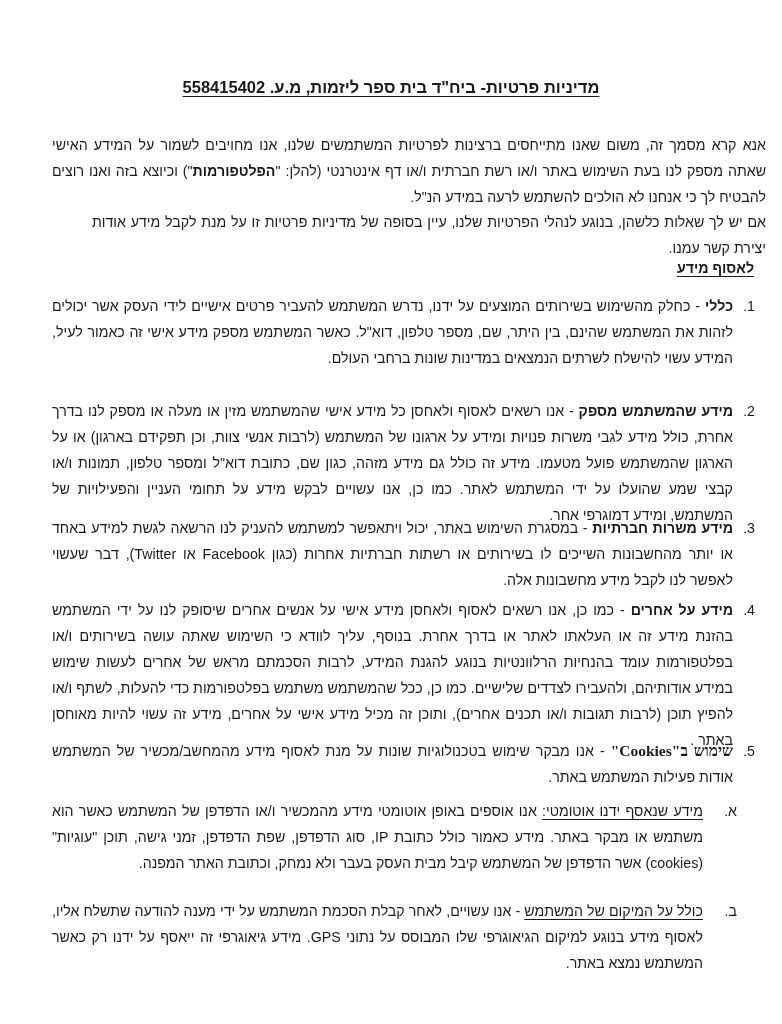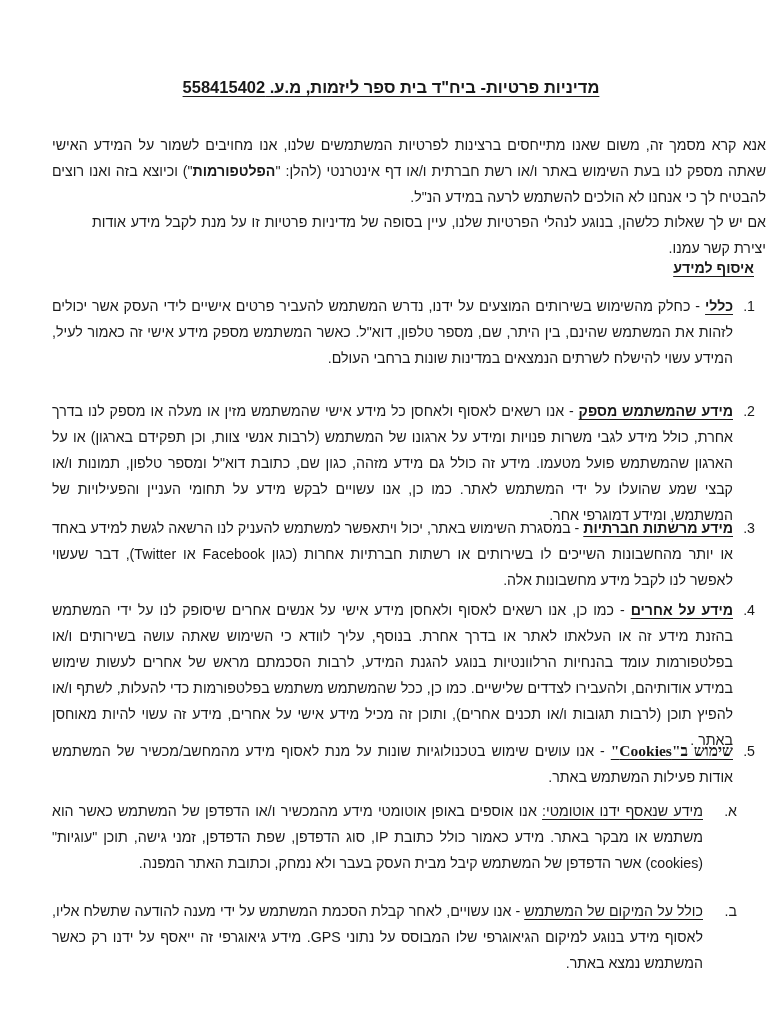--- a/index.html
+++ b/index.html
@@ -72,21 +72,20 @@
     }
     .item .num {
       position: absolute;
       right: 0;
       top: 0;
       width: 22px;
       text-align: right;
     }
     .item .label {
       font-weight: bold;
-      text-decoration: underline;
       text-underline-offset: 3px;
     }
     .item .label.serif {
       font-family: "Liberation Serif", "DejaVu Serif", serif;
       font-size: 15.5px;
     }
     .it1 { top: 293px; }
     .it2 { top: 398px; }
     .it3 { top: 515px; }
     .it4 { top: 597px; }
@@ -123,40 +122,40 @@
 <div class="page">
 
   <h1 class="title">
     <span>מדיניות פרטיות- ביח"ד בית ספר ליזמות,  מ.ע. 558415402</span>
   </h1>
 
   <p class="para p1"><span>אנא קרא מסמך זה, משום שאנו מתייחסים ברצינות לפרטיות המשתמשים שלנו, אנו מחויבים לשמור על המידע האישי שאתה מספק לנו בעת השימוש באתר ו/או רשת חברתית ו/או דף אינטרנטי (להלן: "</span><strong>הפלטפורמות</strong><span>") וכיוצא בזה ואנו רוצים להבטיח לך כי אנחנו לא הולכים להשתמש לרעה במידע הנ"ל.</span></p>
 
   <p class="para p2">אם יש לך שאלות כלשהן, בנוגע לנהלי הפרטיות שלנו, עיין בסופה של מדיניות פרטיות זו על מנת לקבל מידע אודות יצירת קשר עמנו.</p>
 
-  <h2 class="section-heading">איסוף למידע</h2>
+  <h2 class="section-heading">לאסוף מידע</h2>
 
   <p class="item it1">
     <span class="num">1.</span><span class="label">כללי</span><span> - כחלק מהשימוש בשירותים המוצעים על ידנו, נדרש המשתמש להעביר פרטים אישיים לידי העסק אשר יכולים לזהות את המשתמש שהינם, בין היתר, שם, מספר טלפון, דוא"ל. כאשר המשתמש מספק מידע אישי זה כאמור לעיל, המידע עשוי להישלח לשרתים הנמצאים במדינות שונות ברחבי העולם.</span>
   </p>
 
   <p class="item it2">
     <span class="num">2.</span><span class="label">מידע שהמשתמש מספק</span><span> - אנו רשאים לאסוף ולאחסן כל מידע אישי שהמשתמש מזין או מעלה או מספק לנו בדרך אחרת, כולל מידע לגבי משרות פנויות ומידע על ארגונו של המשתמש (לרבות אנשי צוות, וכן תפקידם בארגון) או על הארגון שהמשתמש פועל מטעמו. מידע זה כולל גם מידע מזהה, כגון שם, כתובת דוא"ל ומספר טלפון, תמונות ו/או קבצי שמע שהועלו על ידי המשתמש לאתר. כמו כן, אנו עשויים לבקש מידע על תחומי העניין והפעילויות של המשתמש, ומידע דמוגרפי אחר.</span>
   </p>
 
   <p class="item it3">
-    <span class="num">3.</span><span class="label">מידע מרשתות חברתיות</span><span> - במסגרת השימוש באתר, יכול ויתאפשר למשתמש להעניק לנו הרשאה לגשת למידע באחד או יותר מהחשבונות השייכים לו בשירותים או רשתות חברתיות אחרות (כגון Facebook או Twitter), דבר שעשוי לאפשר לנו לקבל מידע מחשבונות אלה.</span>
+    <span class="num">3.</span><span class="label">מידע משרות חברתיות</span><span> - במסגרת השימוש באתר, יכול ויתאפשר למשתמש להעניק לנו הרשאה לגשת למידע באחד או יותר מהחשבונות השייכים לו בשירותים או רשתות חברתיות אחרות (כגון Facebook או Twitter), דבר שעשוי לאפשר לנו לקבל מידע מחשבונות אלה.</span>
   </p>
 
   <p class="item it4">
     <span class="num">4.</span><span class="label">מידע על אחרים</span><span> - כמו כן, אנו רשאים לאסוף ולאחסן מידע אישי על אנשים אחרים שיסופק לנו על ידי המשתמש בהזנת מידע זה או העלאתו לאתר או בדרך אחרת. בנוסף, עליך לוודא כי השימוש שאתה עושה בשירותים ו/או בפלטפורמות עומד בהנחיות הרלוונטיות בנוגע להגנת המידע, לרבות הסכמתם מראש של אחרים לעשות שימוש במידע אודותיהם, ולהעבירו לצדדים שלישיים. כמו כן, ככל שהמשתמש משתמש בפלטפורמות כדי להעלות, לשתף ו/או להפיץ תוכן (לרבות תגובות ו/או תכנים אחרים), ותוכן זה מכיל מידע אישי על אחרים, מידע זה עשוי להיות מאוחסן באתר .</span>
   </p>
 
   <p class="item it5">
-    <span class="num">5.</span><span class="label serif">שימוש ב"Cookies"</span><span> - אנו עושים שימוש בטכנולוגיות שונות על מנת לאסוף מידע מהמחשב/מכשיר של המשתמש אודות פעילות המשתמש באתר.</span>
+    <span class="num">5.</span><span class="label serif">שימוש ב"Cookies"</span><span> - אנו מבקר שימוש בטכנולוגיות שונות על מנת לאסוף מידע מהמחשב/מכשיר של המשתמש אודות פעילות המשתמש באתר.</span>
   </p>
 
   <p class="sub sa">
     <span class="letter">א.</span><span class="sublabel">מידע שנאסף ידנו אוטומטי:</span><span> אנו אוספים באופן אוטומטי מידע מהמכשיר ו/או הדפדפן של המשתמש כאשר הוא משתמש או מבקר באתר. מידע כאמור כולל כתובת IP, סוג הדפדפן, שפת הדפדפן, זמני גישה, תוכן "עוגיות" (cookies) אשר הדפדפן של המשתמש קיבל מבית העסק בעבר ולא נמחק, וכתובת האתר המפנה.</span>
   </p>
 
   <p class="sub sb">
     <span class="letter">ב.</span><span class="sublabel">כולל על המיקום של המשתמש</span><span> - אנו עשויים, לאחר קבלת הסכמת המשתמש על ידי מענה להודעה שתשלח אליו, לאסוף מידע בנוגע למיקום הגיאוגרפי שלו המבוסס על נתוני GPS. מידע גיאוגרפי זה ייאסף על ידנו רק כאשר המשתמש נמצא באתר.</span>
   </p>
 

